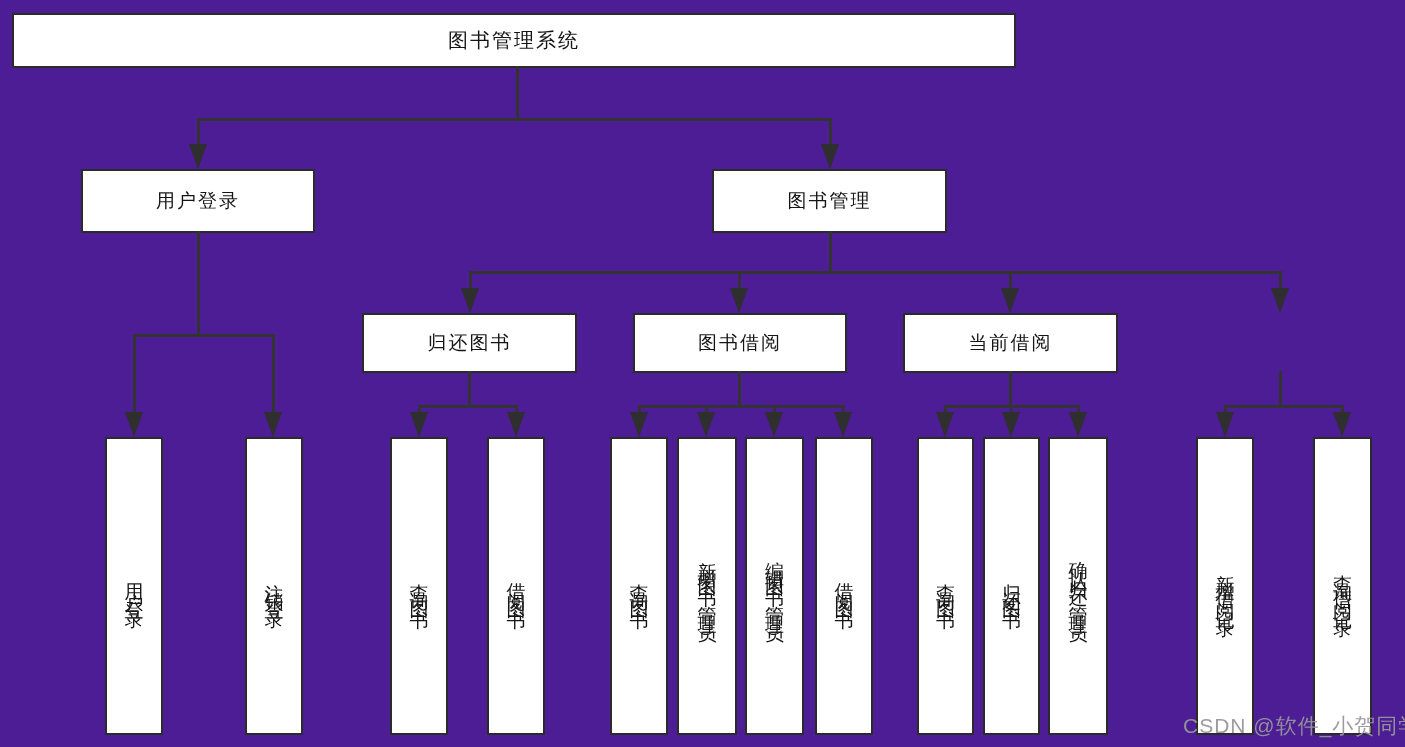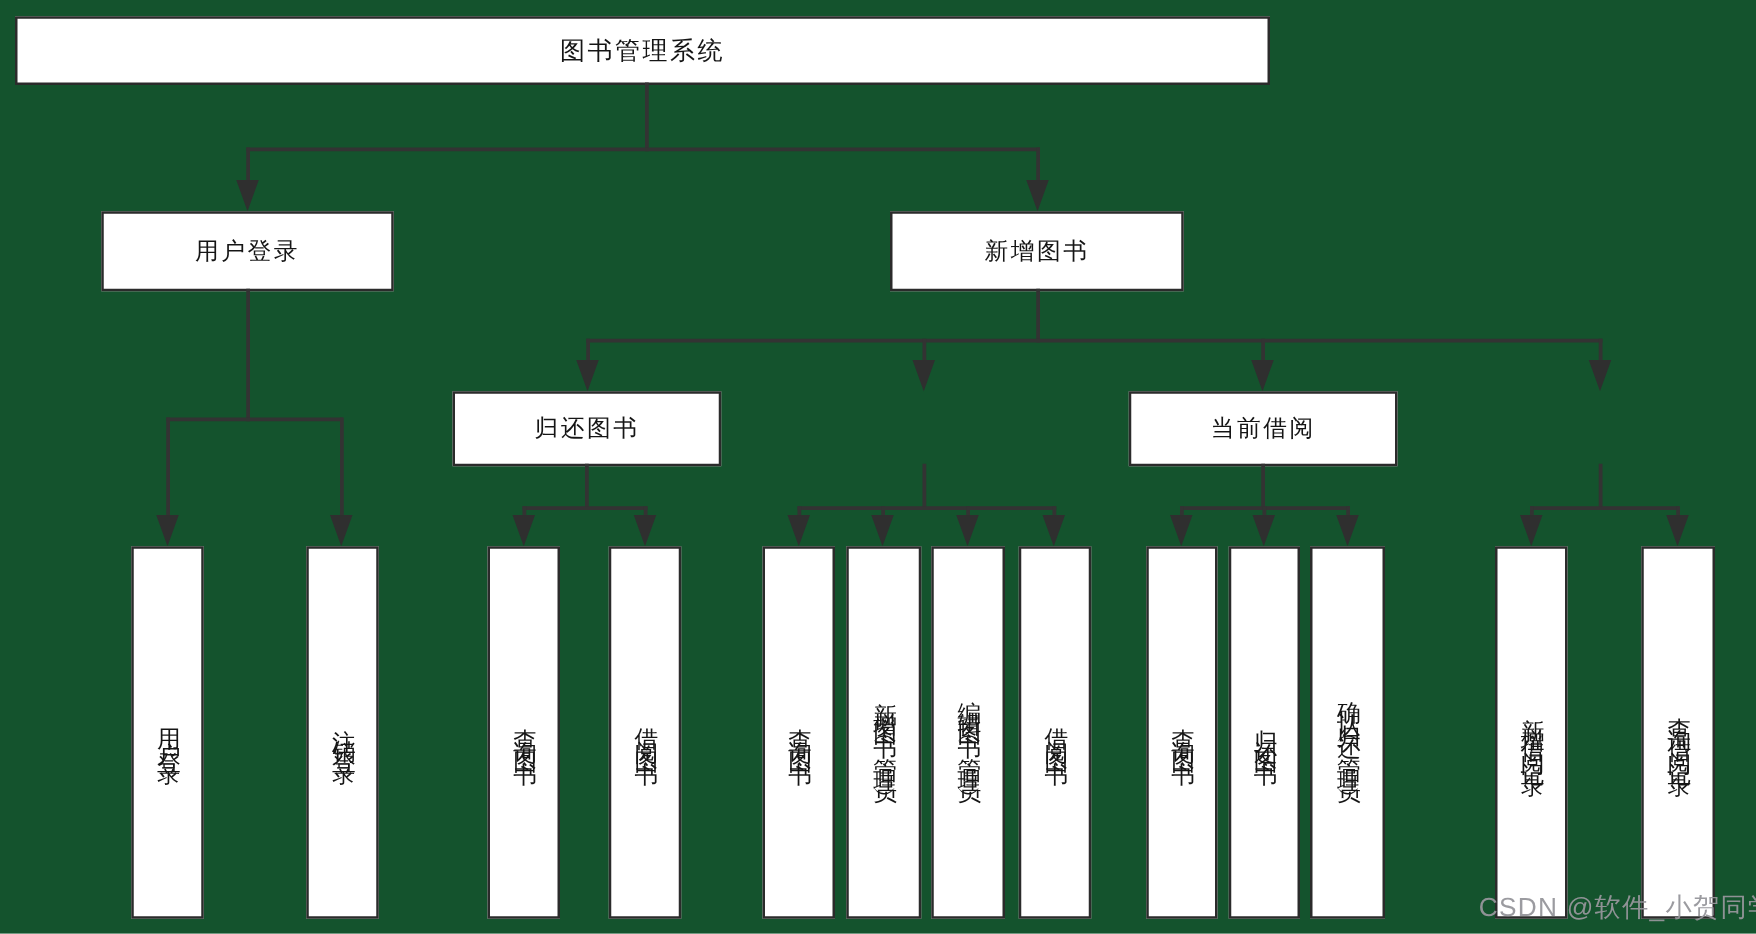--- a/index.html
+++ b/index.html
@@ -1,19 +1,19 @@
 <!DOCTYPE html>
 <html><head>
 <meta charset="utf-8">
 <style>
   html,body{margin:0;padding:0;background:#ffffff;}
   #canvas{
     position:relative;
     width:1405px;height:747px;
-    background:#14532d;
+    background:#4c1d95;
     font-family:"Liberation Sans","DejaVu Sans",sans-serif;
     overflow:hidden;
   }
   .hbox{
     position:absolute;
     box-sizing:border-box;
     border:2.5px solid #2b2b2b;
     background:#ffffff;
     display:flex;align-items:center;justify-content:center;
     color:#151515;
@@ -67,21 +67,21 @@
   <div class="hline" style="left:197px;top:118px;width:635px;"></div>
   <div class="vline" style="left:197px;top:118px;height:30px;"></div>
   <div class="arrow" style="left:189px;top:144px;"></div>
   <div class="vline" style="left:829px;top:118px;height:30px;"></div>
   <div class="arrow" style="left:821px;top:144px;"></div>
 
   <div class="hbox" style="left:81px;top:169px;width:234px;height:64px;">
     <span>用户登录</span>
   </div>
   <div class="hbox" style="left:712px;top:169px;width:235px;height:64px;">
-    <span>新增图书</span>
+    <span>图书管理</span>
   </div>
 
   <div class="vline" style="left:197px;top:231px;height:106px;"></div>
   <div class="hline" style="left:133px;top:334px;width:141px;"></div>
   <div class="vline" style="left:133px;top:334px;height:80px;"></div>
   <div class="arrow" style="left:125px;top:412px;"></div>
   <div class="vline" style="left:272px;top:334px;height:80px;"></div>
   <div class="arrow" style="left:264px;top:412px;"></div>
 
   <div class="vline" style="left:829px;top:231px;height:43px;"></div>
@@ -90,20 +90,23 @@
   <div class="arrow" style="left:461px;top:288px;"></div>
   <div class="vline" style="left:738px;top:271px;height:20px;"></div>
   <div class="arrow" style="left:730px;top:288px;"></div>
   <div class="vline" style="left:1009px;top:271px;height:20px;"></div>
   <div class="arrow" style="left:1001px;top:288px;"></div>
   <div class="vline" style="left:1279px;top:271px;height:20px;"></div>
   <div class="arrow" style="left:1271px;top:288px;"></div>
 
   <div class="hbox" style="left:362px;top:313px;width:215px;height:60px;">
     <span>归还图书</span>
+  </div>
+  <div class="hbox" style="left:633px;top:313px;width:214px;height:60px;">
+    <span>图书借阅</span>
   </div>
   <div class="hbox" style="left:903px;top:313px;width:215px;height:60px;">
     <span>当前借阅</span>
   </div>
 
   <div class="vline" style="left:468px;top:371px;height:37px;"></div>
   <div class="hline" style="left:418px;top:405px;width:100px;"></div>
   <div class="vline" style="left:418px;top:405px;height:12px;"></div>
   <div class="arrow" style="left:410px;top:412px;"></div>
   <div class="vline" style="left:515px;top:405px;height:12px;"></div>

